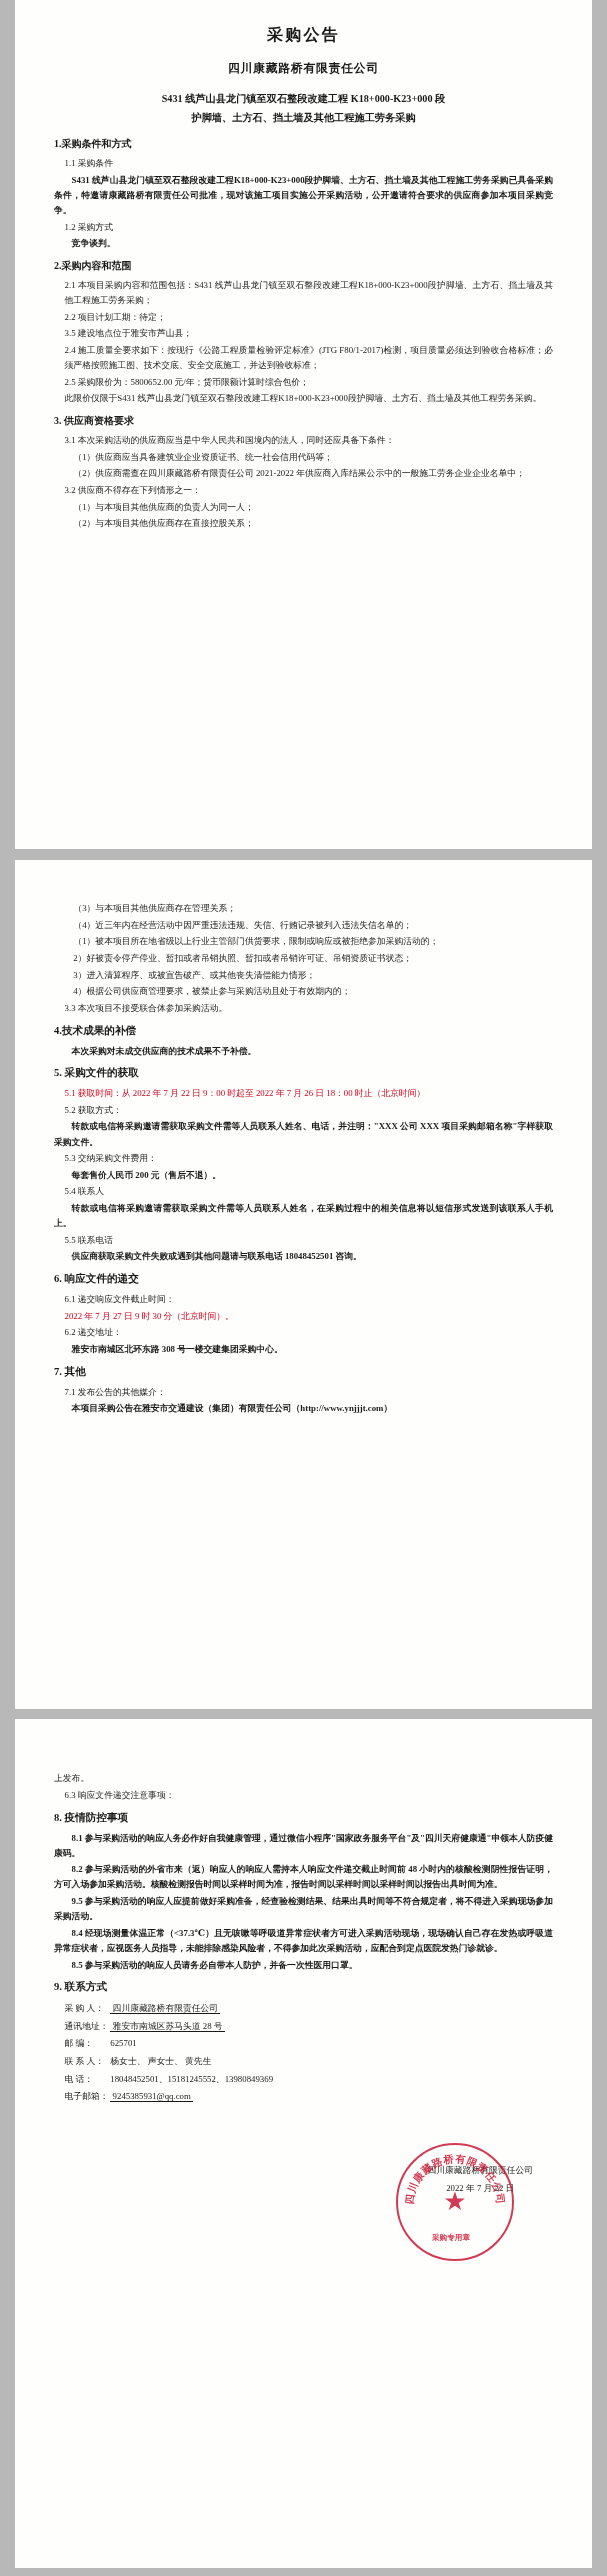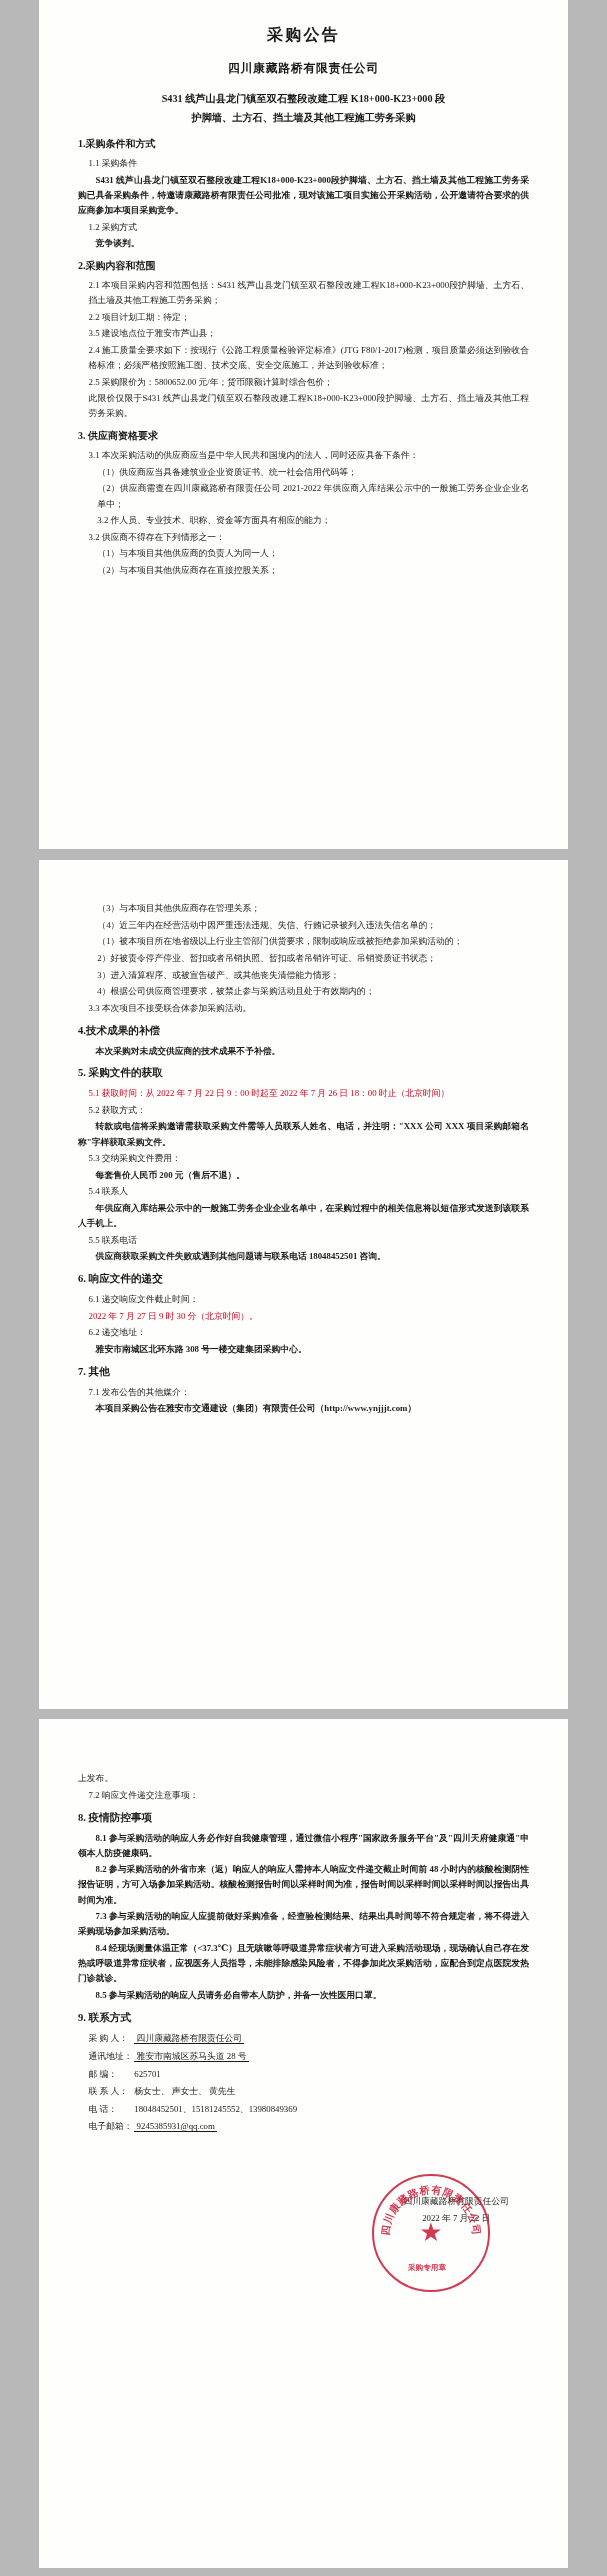--- a/index.html
+++ b/index.html
@@ -7,21 +7,21 @@
     padding: 0;
     background: #b8b8b8;
   }
   body {
     width: 607px;
     font-family: "Liberation Serif", "DejaVu Serif", serif;
     color: #1a1a1a;
   }
   .page {
     background: #fefefc;
-    width: 529px;
+    width: 577px;
     margin: 0 auto 10.6px auto;
     padding: 20px 39px 23px 39px;
     box-sizing: border-box;
     position: relative;
   }
   .page.p1 { min-height: 849px; }
   .page.p2 { min-height: 849px; }
   .page.p3 { min-height: 849px; }
 
   .doc-title {
@@ -177,21 +177,20 @@
   <p class="t ind1">2.2 项目计划工期：待定；</p>
   <p class="t ind1">3.5 建设地点位于雅安市芦山县；</p>
   <p class="t ind1">2.4 施工质量全要求如下：按现行《公路工程质量检验评定标准》(JTG F80/1-2017)检测，项目质量必须达到验收合格标准；必须严格按照施工图、技术交底、安全交底施工，并达到验收标准；</p>
   <p class="t ind1">2.5 采购限价为：5800652.00 元/年；货币限额计算时综合包价；</p>
   <p class="t ind1">此限价仅限于S431 线芦山县龙门镇至双石整段改建工程K18+000-K23+000段护脚墙、土方石、挡土墙及其他工程劳务采购。</p>
 
   <h2 class="sec">3. 供应商资格要求</h2>
   <p class="t ind1">3.1 本次采购活动的供应商应当是中华人民共和国境内的法人，同时还应具备下条件：</p>
   <p class="t ind2">（1）供应商应当具备建筑业企业资质证书、统一社会信用代码等；</p>
   <p class="t ind2">（2）供应商需查在四川康藏路桥有限责任公司 2021-2022 年供应商入库结果公示中的一般施工劳务企业企业名单中；</p>
-  <p class="t ind2">3.2 作人员、专业技术、职称、资金等方面具有相应的能力；</p>
   <p class="t ind1">3.2 供应商不得存在下列情形之一：</p>
   <p class="t ind2">（1）与本项目其他供应商的负责人为同一人；</p>
   <p class="t ind2">（2）与本项目其他供应商存在直接控股关系；</p>
 
 </div>
 
 <div class="page p2">
 
   <div class="spacer-lg"></div>
 
@@ -208,21 +207,21 @@
 
   <h2 class="sec big">5. 采购文件的获取</h2>
   <p class="t ind1">
     <span class="red">5.1 获取时间：</span><span class="red">从 2022 年 7 月 22 日 9：00 时起至 2022 年 7 月 26 日 18：00 时止（北京时间）</span>
   </p>
   <p class="t ind1">5.2 获取方式：</p>
   <p class="t ind">转款或电信将采购邀请需获取采购文件需等人员联系人姓名、电话，并注明："XXX 公司 XXX 项目采购邮箱名称"字样获取采购文件。</p>
   <p class="t ind1">5.3 交纳采购文件费用：</p>
   <p class="t ind">每套售价人民币 200 元（售后不退）。</p>
   <p class="t ind1">5.4 联系人</p>
-  <p class="t ind">年供应商入库结果公示中的一般施工劳务企业企业名单中，在采购过程中的相关信息将以短信形式发送到该联系人手机上。</p>
+  <p class="t ind">转款或电信将采购邀请需获取采购文件需等人员联系人姓名，在采购过程中的相关信息将以短信形式发送到该联系人手机上。</p>
   <p class="t ind1">5.5 联系电话</p>
   <p class="t ind">供应商获取采购文件失败或遇到其他问题请与联系电话 18048452501 咨询。</p>
 
   <h2 class="sec big">6. 响应文件的递交</h2>
   <p class="t ind1">6.1 递交响应文件截止时间：</p>
   <p class="t ind1 red">2022 年 7 月 27 日 9 时 30 分（北京时间）。</p>
   <p class="t ind1">6.2 递交地址：</p>
   <p class="t ind">雅安市南城区北环东路 308 号一楼交建集团采购中心。</p>
 
   <h2 class="sec big">7. 其他</h2>
@@ -230,26 +229,26 @@
   <p class="t ind">本项目采购公告在雅安市交通建设（集团）有限责任公司（http://www.ynjjjt.com）</p>
 
 </div>
 
 <div class="page p3">
 
   <div class="spacer-lg"></div>
   <div class="spacer-md"></div>
 
   <p class="t">上发布。</p>
-  <p class="t ind1">7.2 响应文件递交注意事项：</p>
+  <p class="t ind1">6.3 响应文件递交注意事项：</p>
 
   <h2 class="sec big">8. 疫情防控事项</h2>
   <p class="t ind">8.1 参与采购活动的响应人务必作好自我健康管理，通过微信小程序"国家政务服务平台"及"四川天府健康通"申领本人防疫健康码。</p>
   <p class="t ind">8.2 参与采购活动的外省市来（返）响应人的响应人需持本人响应文件递交截止时间前 48 小时内的核酸检测阴性报告证明，方可入场参加采购活动。核酸检测报告时间以采样时间为准，报告时间以采样时间以采样时间以报告出具时间为准。</p>
-  <p class="t ind">7.3 参与采购活动的响应人应提前做好采购准备，经查验检测结果、结果出具时间等不符合规定者，将不得进入采购现场参加采购活动。</p>
+  <p class="t ind">9.5 参与采购活动的响应人应提前做好采购准备，经查验检测结果、结果出具时间等不符合规定者，将不得进入采购现场参加采购活动。</p>
   <p class="t ind">8.4 经现场测量体温正常（&lt;37.3℃）且无咳嗽等呼吸道异常症状者方可进入采购活动现场，现场确认自己存在发热或呼吸道异常症状者，应视医务人员指导，未能排除感染风险者，不得参加此次采购活动，应配合到定点医院发热门诊就诊。</p>
   <p class="t ind">8.5 参与采购活动的响应人员请务必自带本人防护，并备一次性医用口罩。</p>
 
   <h2 class="sec big">9. 联系方式</h2>
 
   <p class="contact-line">
     <span class="lbl">采 购 人：</span><span class="underline-val">四川康藏路桥有限责任公司</span>
   </p>
   <p class="contact-line">
     <span class="lbl">通讯地址：</span><span class="underline-val">雅安市南城区苏马头道 28 号</span>

